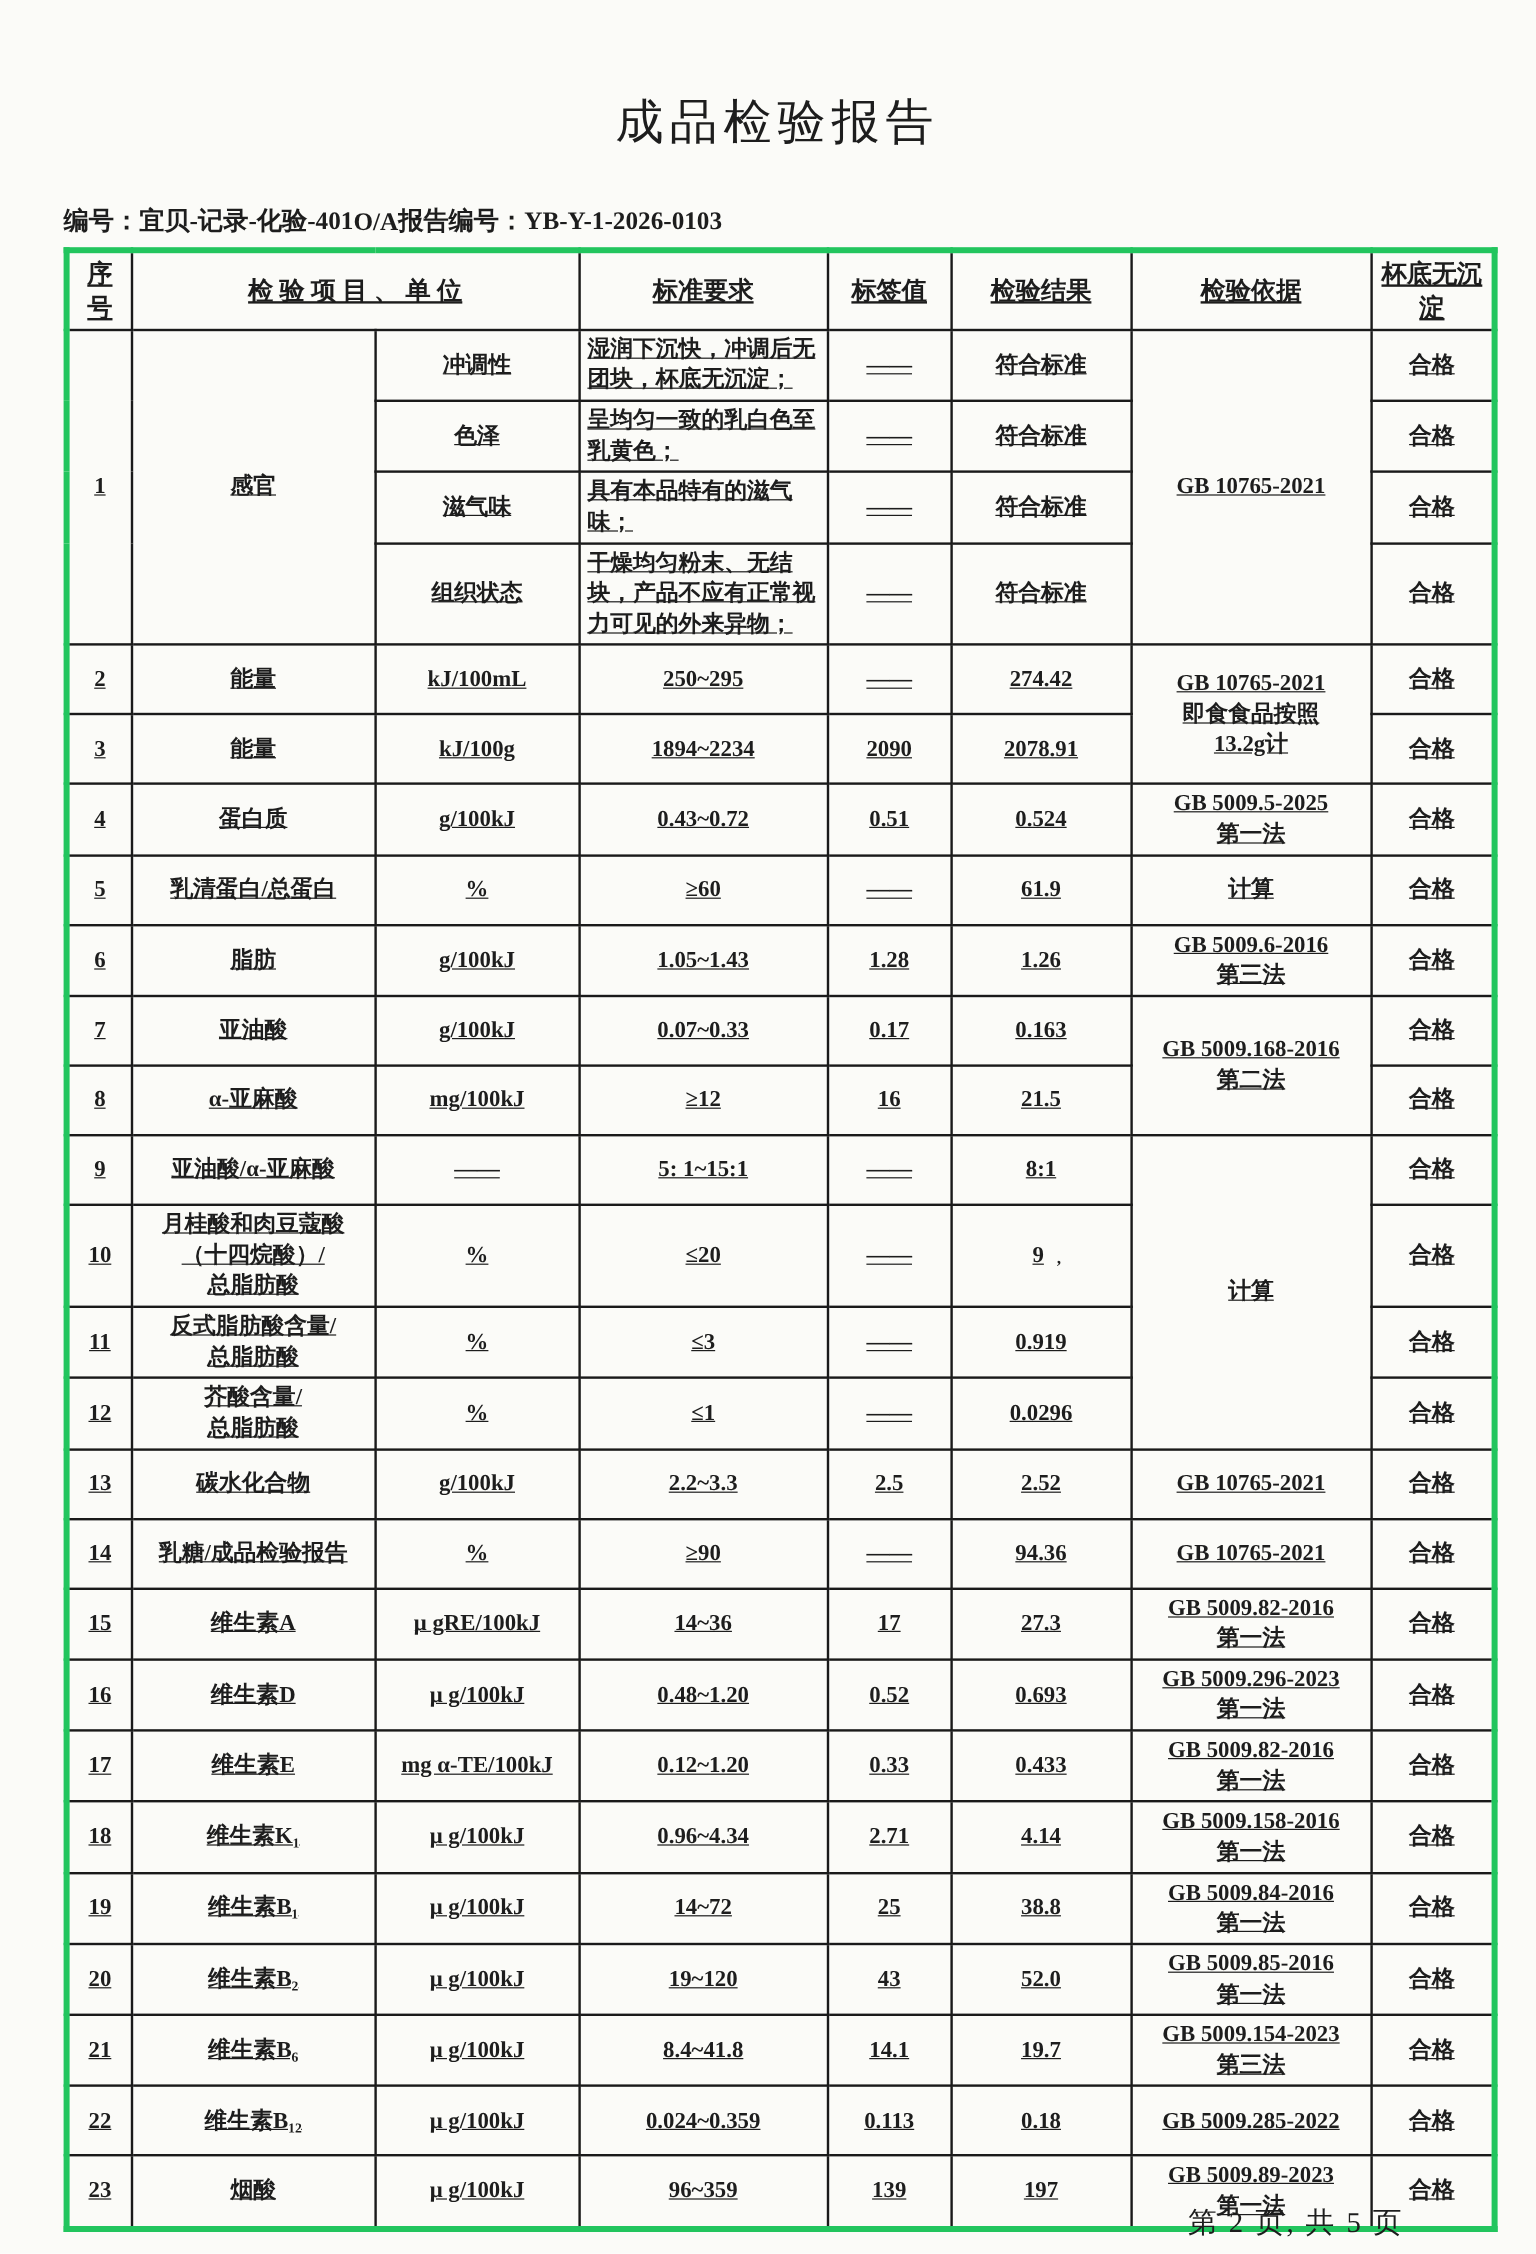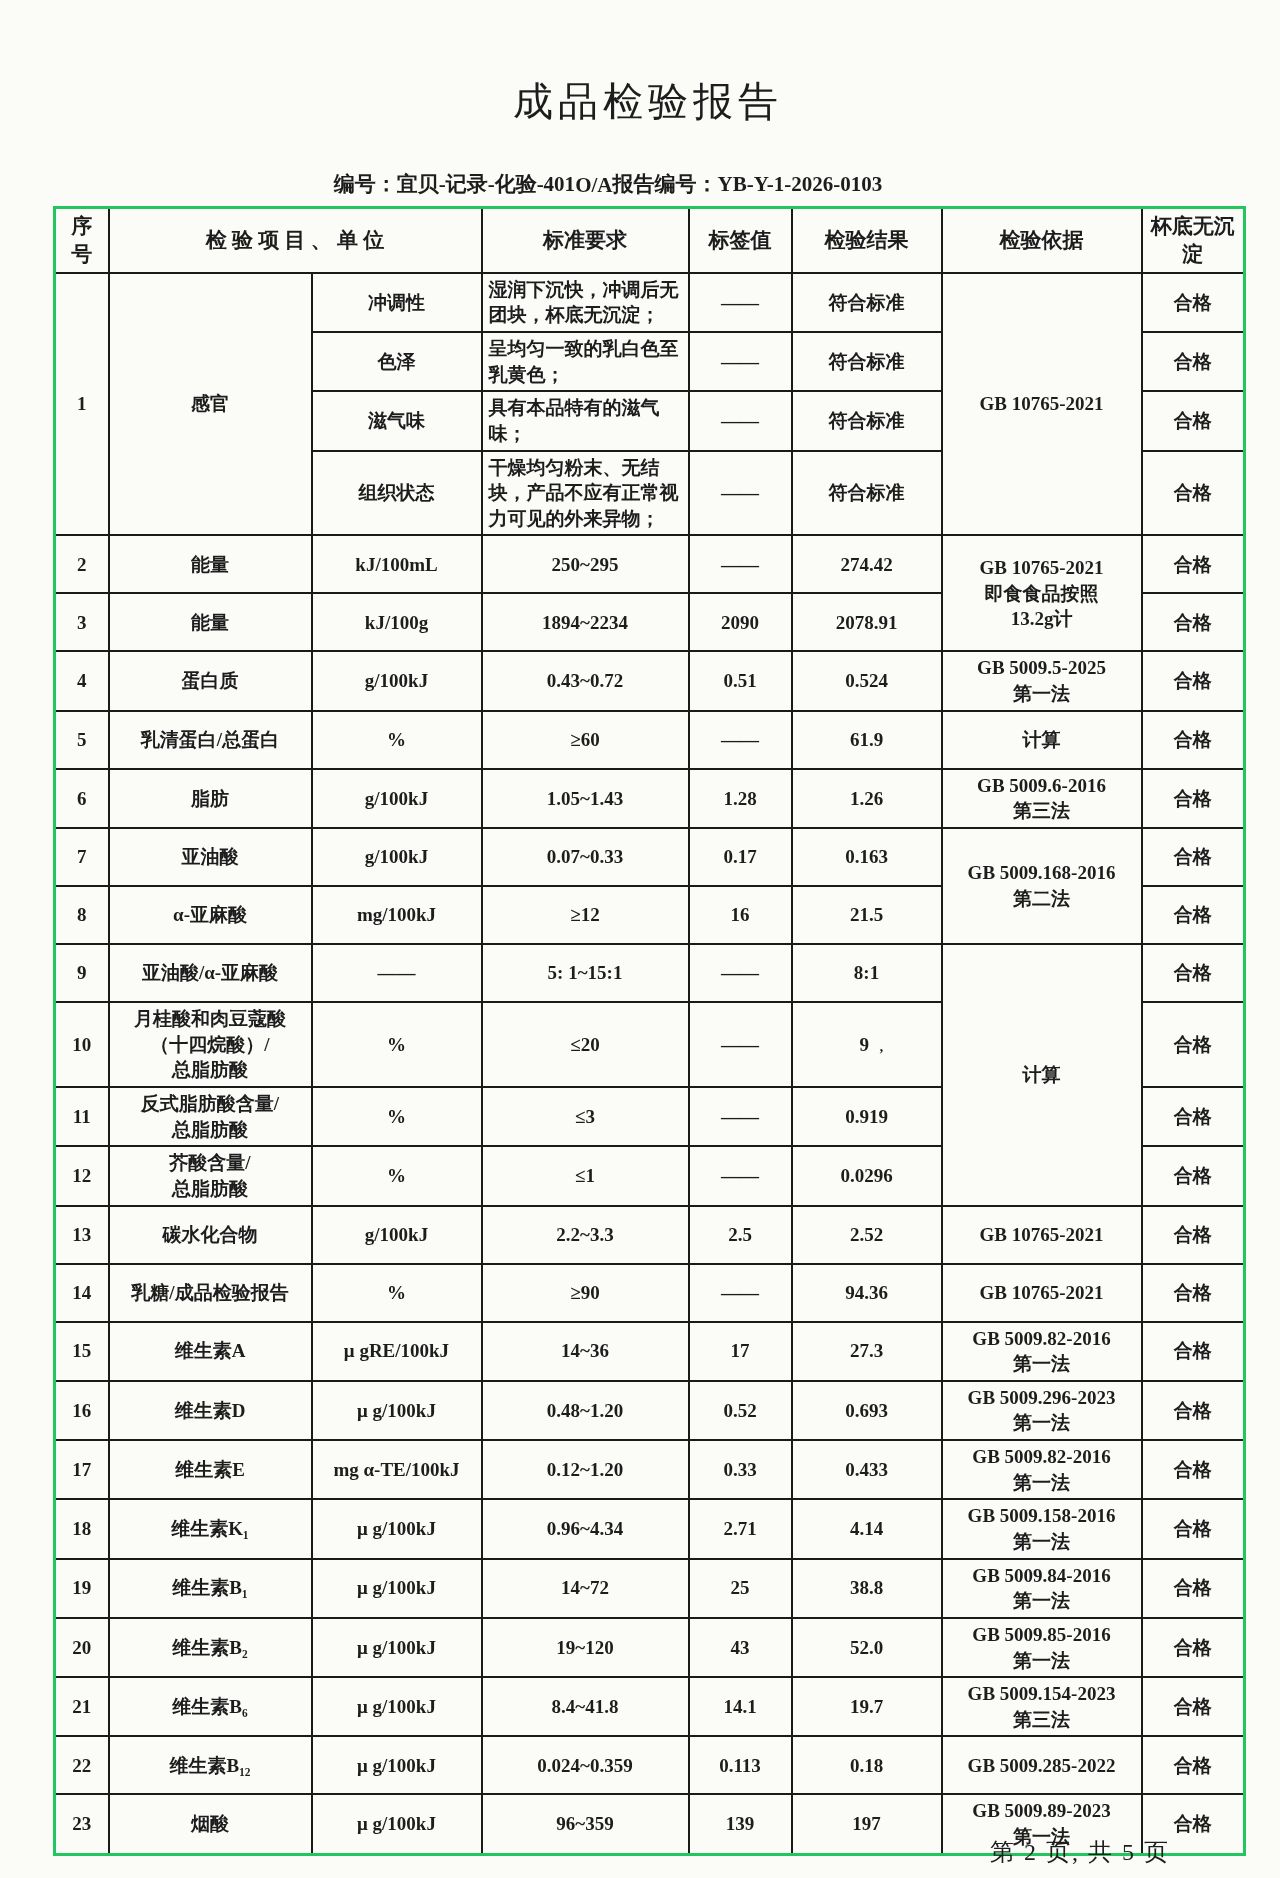--- a/index.html
+++ b/index.html
@@ -10,28 +10,29 @@
     color:#1d1d1d;
     font-family:"Liberation Serif","DejaVu Serif",serif;
     overflow:hidden;
   }
   .doc-title{
     position:absolute;top:74px;left:53px;width:1190px;
     text-align:center;font-size:40px;font-weight:400;letter-spacing:5px;
   }
   .meta-row{
     position:absolute;top:170px;left:53px;width:1110px;
-    display:flex;justify-content:center;align-items:flex-end;
+    display:flex;justify-content:flex-start;align-items:flex-end;
     font-size:21px;font-weight:600;
   }
   table.report{
     position:absolute;top:206px;left:53px;width:1190px;
     border-collapse:collapse;table-layout:fixed;
     font-size:19px;
-    border:3px solid #22c55e;
+    border:5px solid #22c55e;
+    text-decoration:underline;
   }
   .report th,.report td{
     border:2px solid #1a1a1a;
     padding:3px 6px;
     text-align:center;vertical-align:middle;
     white-space:pre-line;
     line-height:1.35;
     font-weight:600;
     overflow:hidden;
   }

